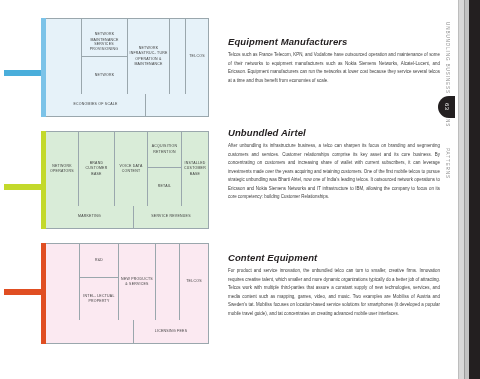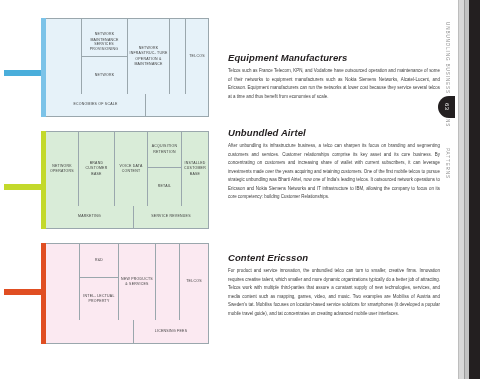--- a/index.html
+++ b/index.html
@@ -206,32 +206,32 @@
       <div class="cell nob nor" style="left:134px; top:0; width:28px; height:76px;">
         <span>TELCOS</span>
       </div>
       <div class="cell nob" style="left:0; top:76px; width:88px; height:23px;"></div>
       <div class="cell nob nor" style="left:88px; top:76px; width:74px; height:23px;">
         <span>LICENSING FEES</span>
       </div>
     </div>
   </div>
 
-  <div class="sect" style="top:52px;">
+  <div class="sect" style="top:36px;">
     <h2>Equipment Manufacturers</h2>
     <p>Telcos such as France Telecom, KPN, and Vodafone have outsourced operation and maintenance of some of their networks to equipment manufacturers such as Nokia Siemens Networks, Alcatel-Lucent, and Ericsson. Equipment manufacturers can run the networks at lower cost because they service several telcos at a time and thus benefit from economies of scale.</p>
   </div>
 
   <div class="sect" style="top:127px;">
     <h2>Unbundled Airtel</h2>
     <p>After unbundling its infrastructure business, a telco can sharpen its focus on branding and segmenting customers and services. Customer relationships comprise its key asset and its core business. By concentrating on customers and increasing share of wallet with current subscribers, it can leverage investments made over the years acquiring and retaining customers. One of the first mobile telcos to pursue strategic unbundling was Bharti Airtel, now one of India's leading telcos. It outsourced network operations to Ericsson and Nokia Siemens Networks and IT infrastructure to IBM, allowing the company to focus on its core competency: building Customer Relationships.</p>
   </div>
 
   <div class="sect" style="top:252px;">
-    <h2>Content Ericsson</h2>
+    <h2>Content Equipment</h2>
     <p>For product and service innovation, the unbundled telco can turn to smaller, creative firms. Innovation requires creative talent, which smaller and more dynamic organizations typically do a better job of attracting. Telcos work with multiple third-parties that assure a constant supply of new technologies, services, and media content such as mapping, games, video, and music. Two examples are Mobiliss of Austria and Sweden's tat. Mobiliss focuses on location-based service solutions for smartphones (it developed a popular mobile travel guide), and tat concentrates on creating advanced mobile user interfaces.</p>
   </div>
 
   <div class="edge-strip">
     <div class="edge-white"></div>
     <div class="edge-line1"></div>
     <div class="edge-gray"></div>
     <div class="edge-line2"></div>
     <div class="edge-gray2"></div>
     <div class="edge-dark"></div>

